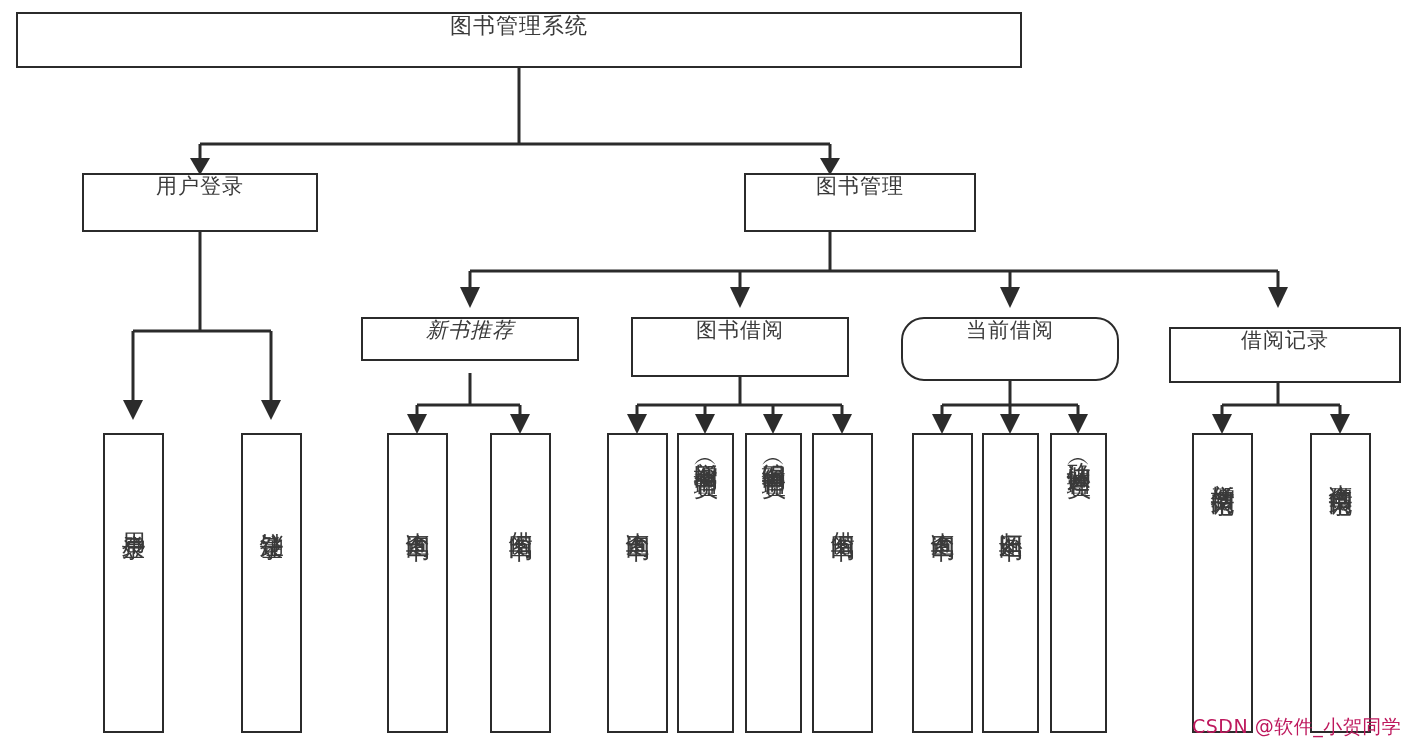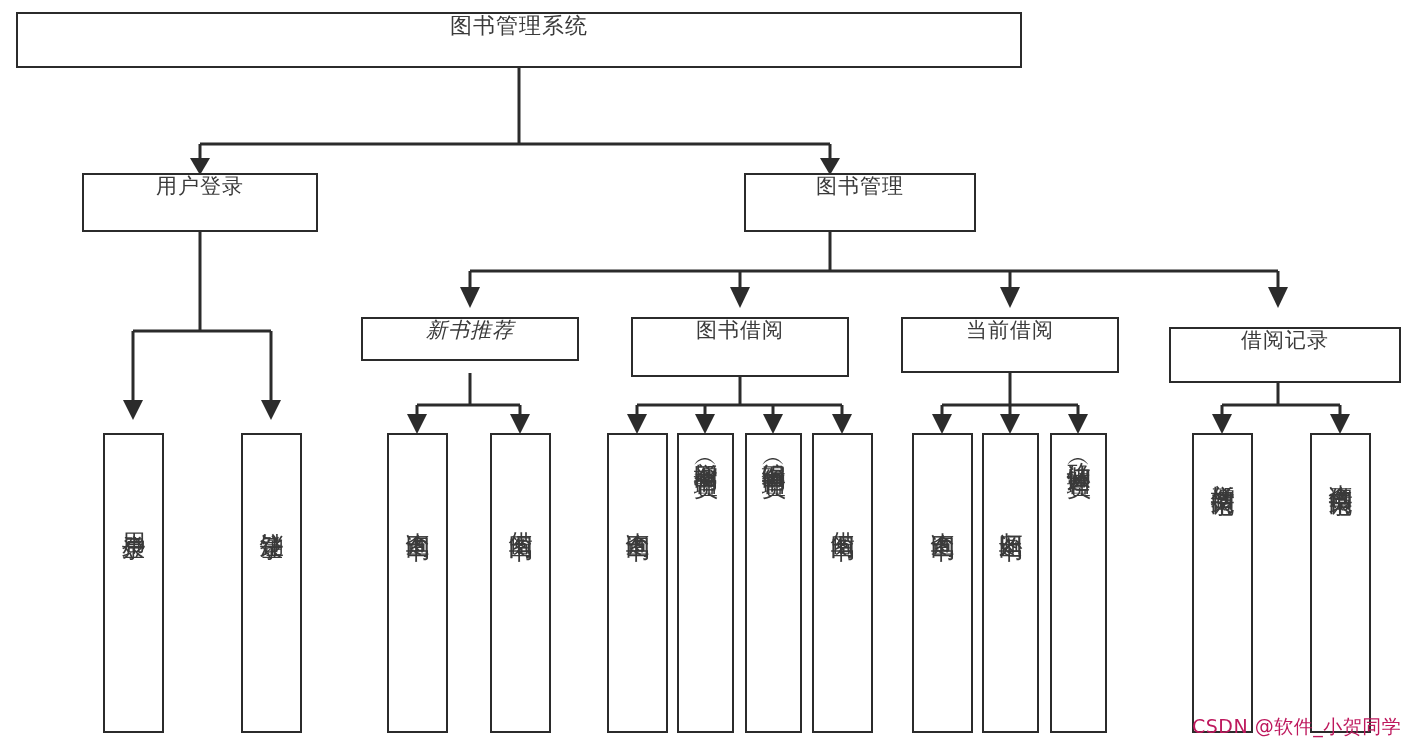--- a/index.html
+++ b/index.html
@@ -169,21 +169,21 @@
   </div>
 
   <div class="node h" style="left:361px; top:317px; width:218px; height:44px;font-style:italic;">
     <span class="label">新书推荐</span>
   </div>
 
   <div class="node h" style="left:631px; top:317px; width:218px; height:60px;">
     <span class="label">图书借阅</span>
   </div>
 
-  <div class="node h" style="left:901px; top:317px; width:218px; height:56px;">
+  <div class="node h" style="left:901px; top:317px; width:218px; height:64px;border-radius:23px;">
     <span class="label">当前借阅</span>
   </div>
 
   <div class="node h" style="left:1169px; top:327px; width:232px; height:56px;">
     <span class="label">借阅记录</span>
   </div>
 
   <div class="node v" style="left:103px; top:433px; width:61px; height:300px; padding-top:78px;">
     <span class="label">用户登录</span>
   </div>

